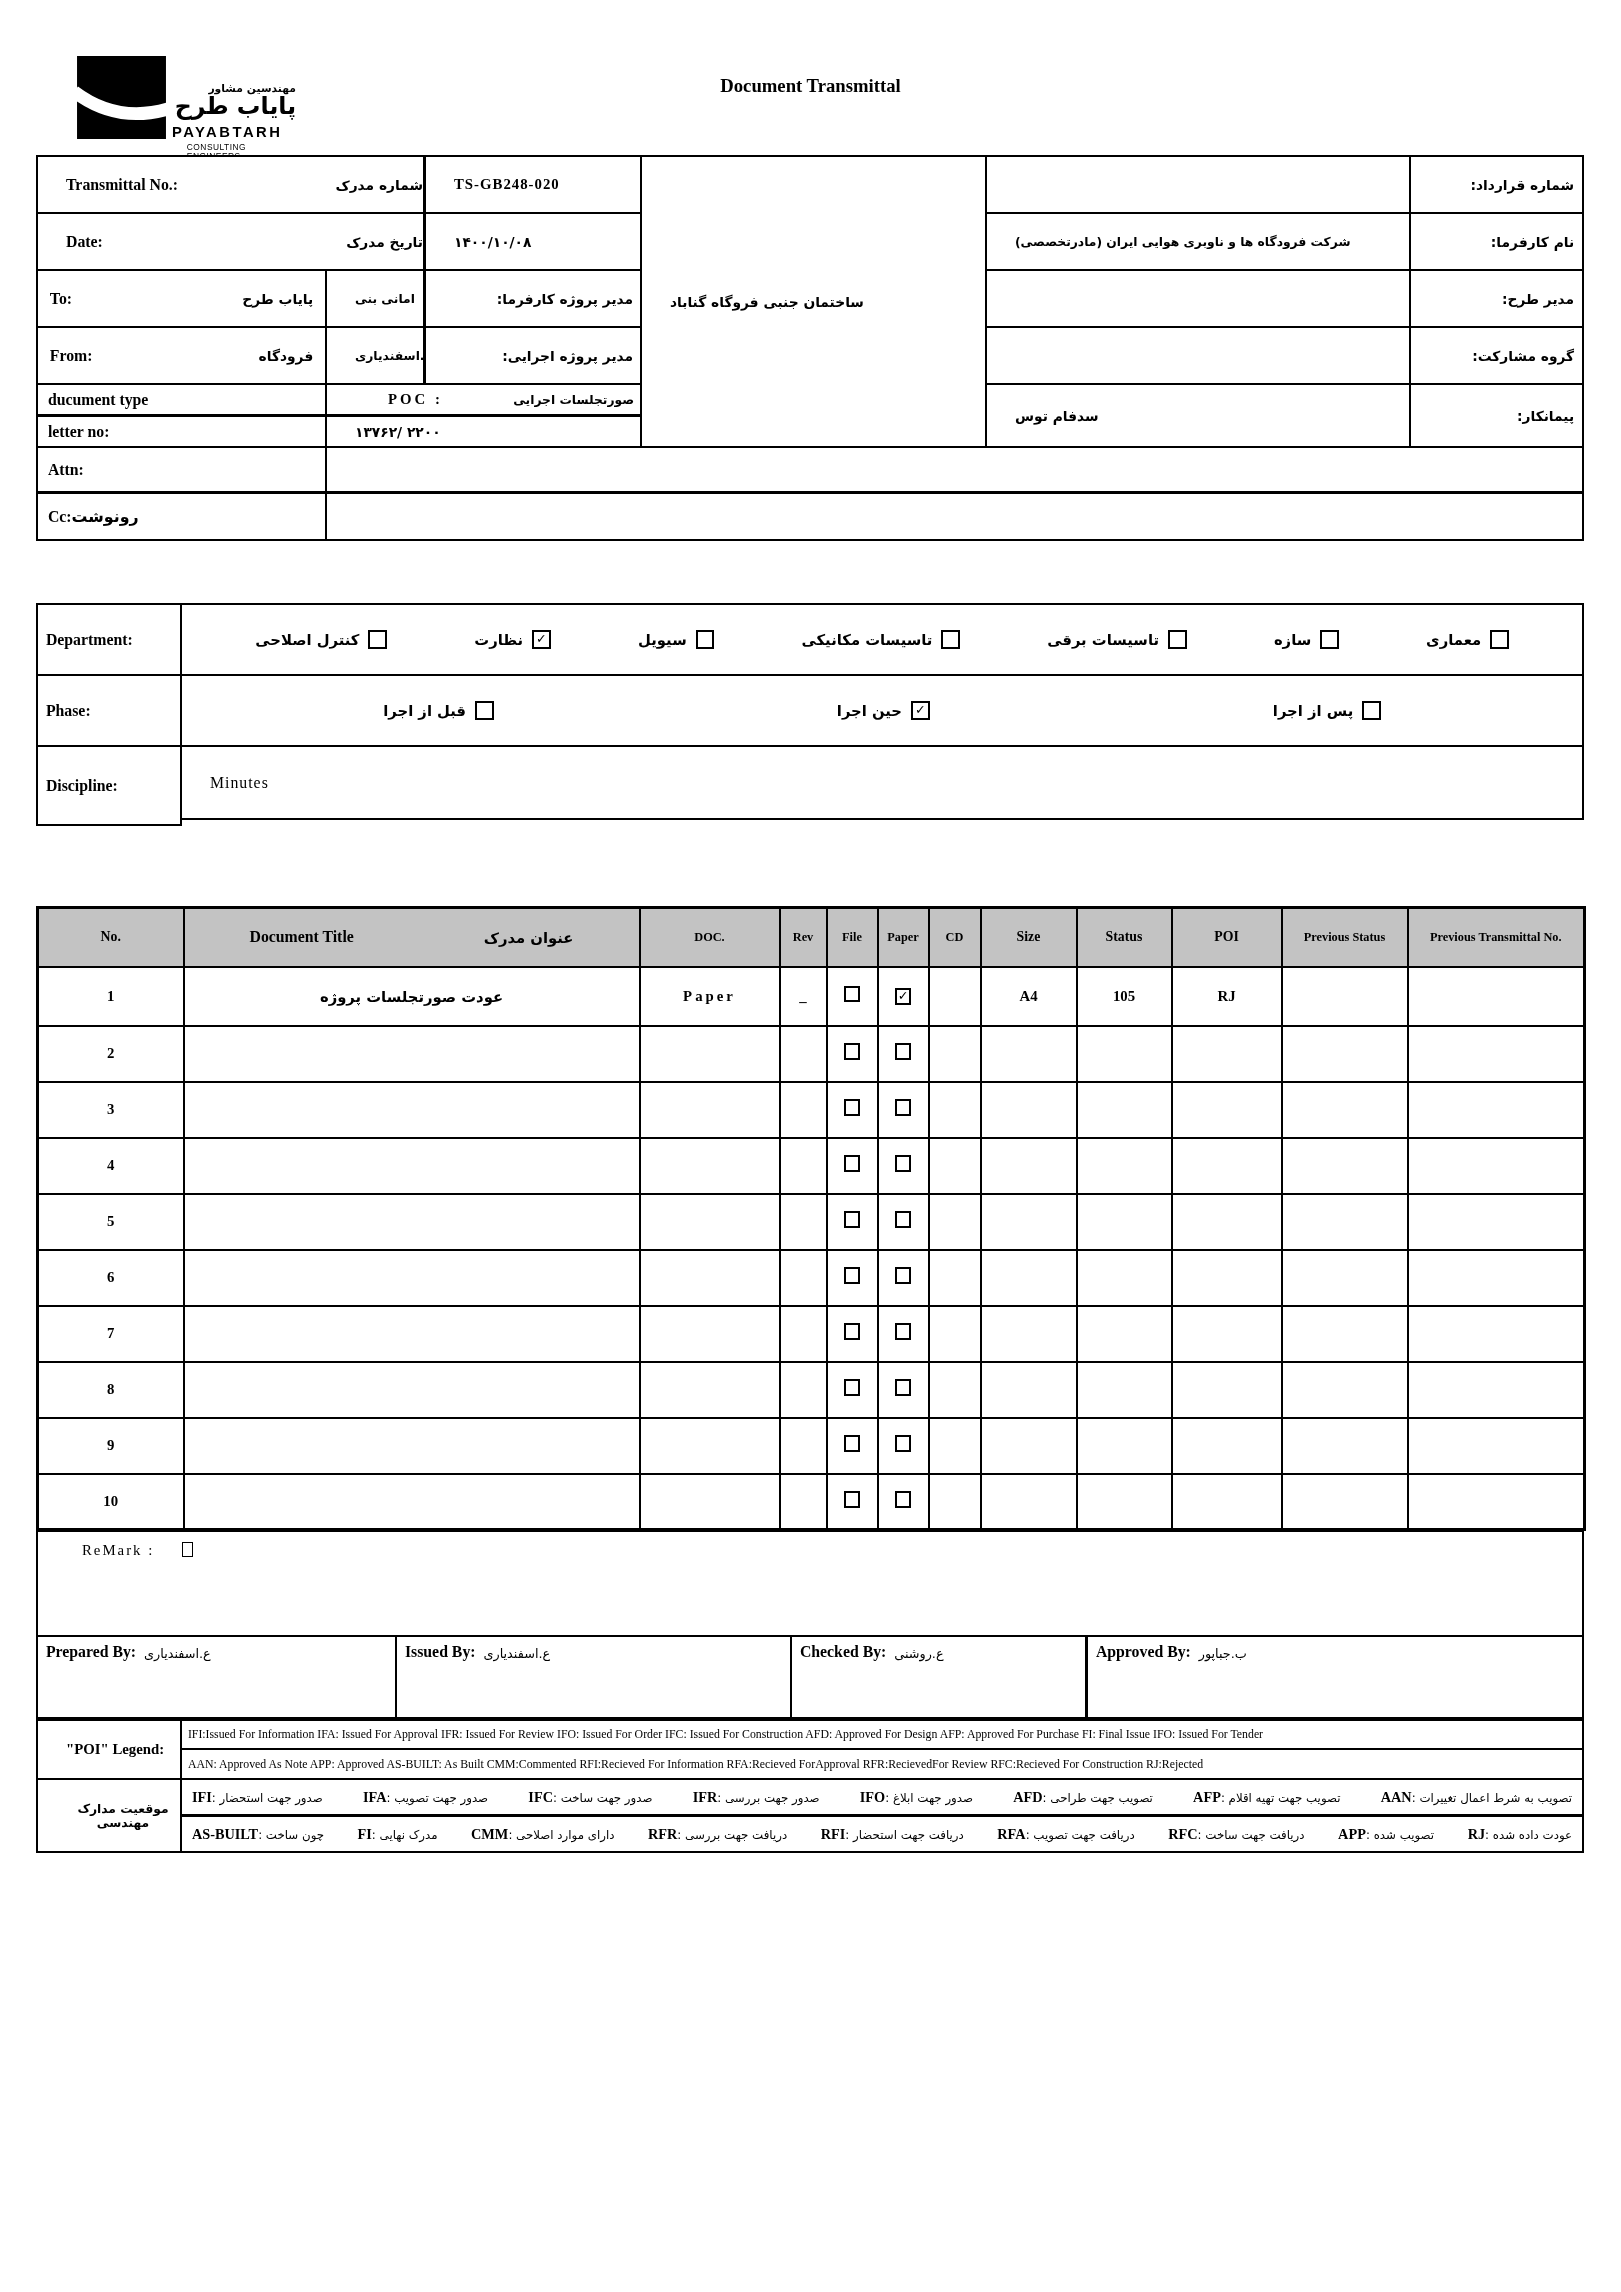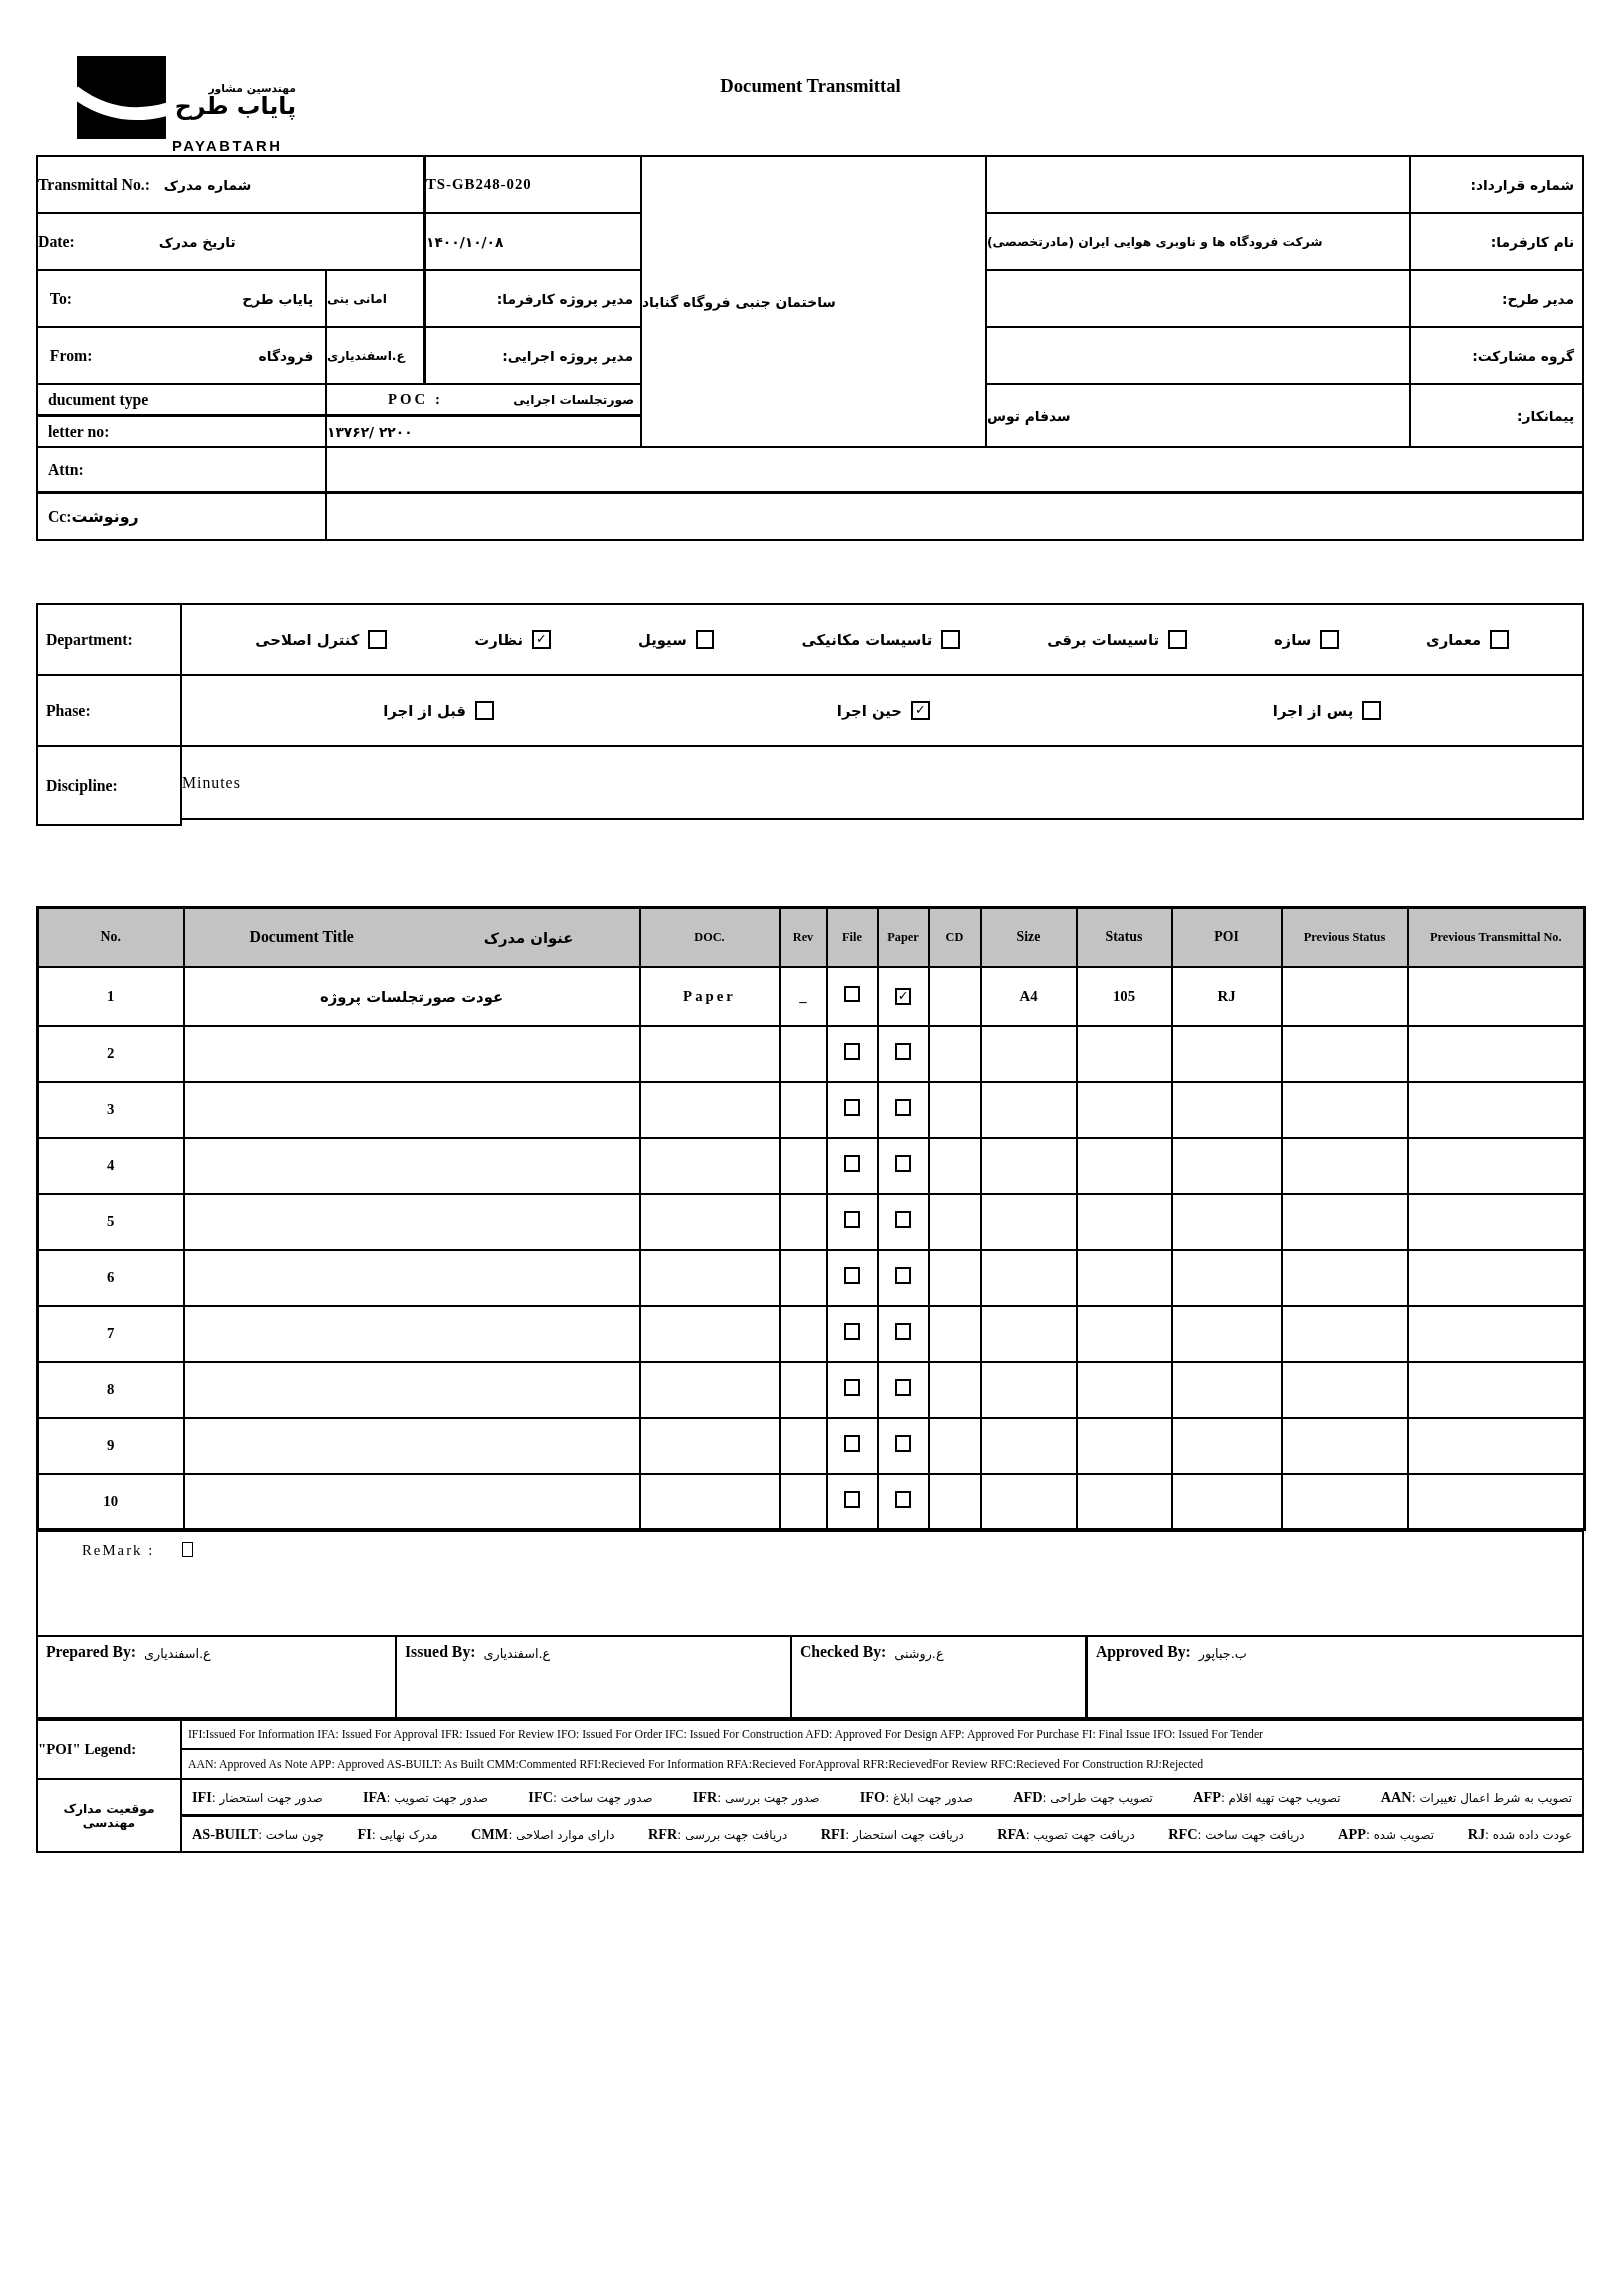--- a/index.html
+++ b/index.html
@@ -1,33 +1,33 @@
 <!DOCTYPE html>
 <html><head>
 <meta charset="utf-8">
 <style>
   html,body{margin:0;padding:0;background:#fff;}
   .page{position:relative;width:1621px;height:2292px;background:#fff;color:#000;
         font-family:"Liberation Serif","DejaVu Sans",serif;}
   .fa{font-family:"DejaVu Sans","Liberation Serif",sans-serif;direction:rtl;}
   .cell{position:absolute;box-sizing:border-box;border:2.5px solid #000;background:#fff;
         display:flex;align-items:center;}
-  .center{justify-content:flex-start;text-align:center;}
+  .center{justify-content:space-between;text-align:center;padding-left:28px;}
   .between{justify-content:space-between;padding:0 11.8px;}
   .lblEN{font-weight:bold;font-size:15.8px;}
   .valEN{font-weight:bold;font-size:14.8px;letter-spacing:1px;}
   .faBold{font-weight:bold;font-size:13.8px;}
   .faSmall{font-weight:bold;font-size:12.3px;}
   .rlabel{justify-content:flex-end;padding-right:7.9px;}
   
   .logo-box{position:absolute;left:77px;top:56px;width:89px;height:83px;}
   .logo-txt{position:absolute;left:172px;top:83px;width:124px;line-height:1.15;}
   .logo-fa-small{font-size:10.8px;font-weight:bold;text-align:right;}
   .logo-fa-big{font-size:23.6px;font-weight:bold;text-align:right;margin-top:-2px;}
-  .logo-en{font-family:"Liberation Sans",sans-serif;font-weight:bold;font-size:14.8px;letter-spacing:2.5px;margin-top:17px;}
+  .logo-en{font-family:"Liberation Sans",sans-serif;font-weight:bold;font-size:14.8px;letter-spacing:2.5px;margin-top:3px;}
   .logo-en-sub{font-family:"Liberation Sans",sans-serif;font-size:8.4px;letter-spacing:0.5px;margin-left:14.8px;margin-top:2px;}
   .doc-title{position:absolute;left:0;right:0;top:75px;text-align:center;font-weight:bold;font-size:18.7px;}
   
   .cb{width:18.7px;height:18.7px;border:2.5px solid #000;background:#fff;display:inline-flex;
       align-items:center;justify-content:center;box-sizing:border-box;flex:none;}
   .cb.small{width:16.7px;height:16.7px;border-width:2px;}
   .cb.checked::after{content:"✓";font-size:12.8px;font-family:"DejaVu Sans",sans-serif;line-height:1;}
   .chk-item{display:inline-flex;align-items:center;gap:8.9px;font-weight:bold;font-size:14.8px;}
   .chk-row{justify-content:space-around;padding:0 29.6px;direction:rtl;}
   

